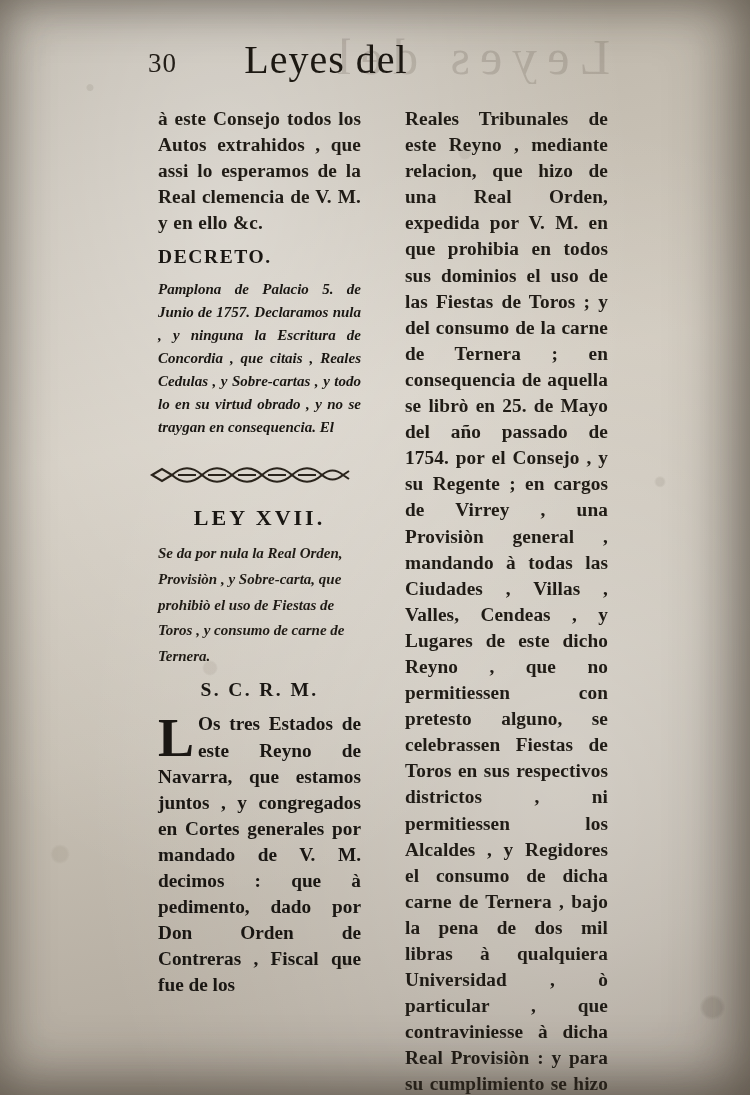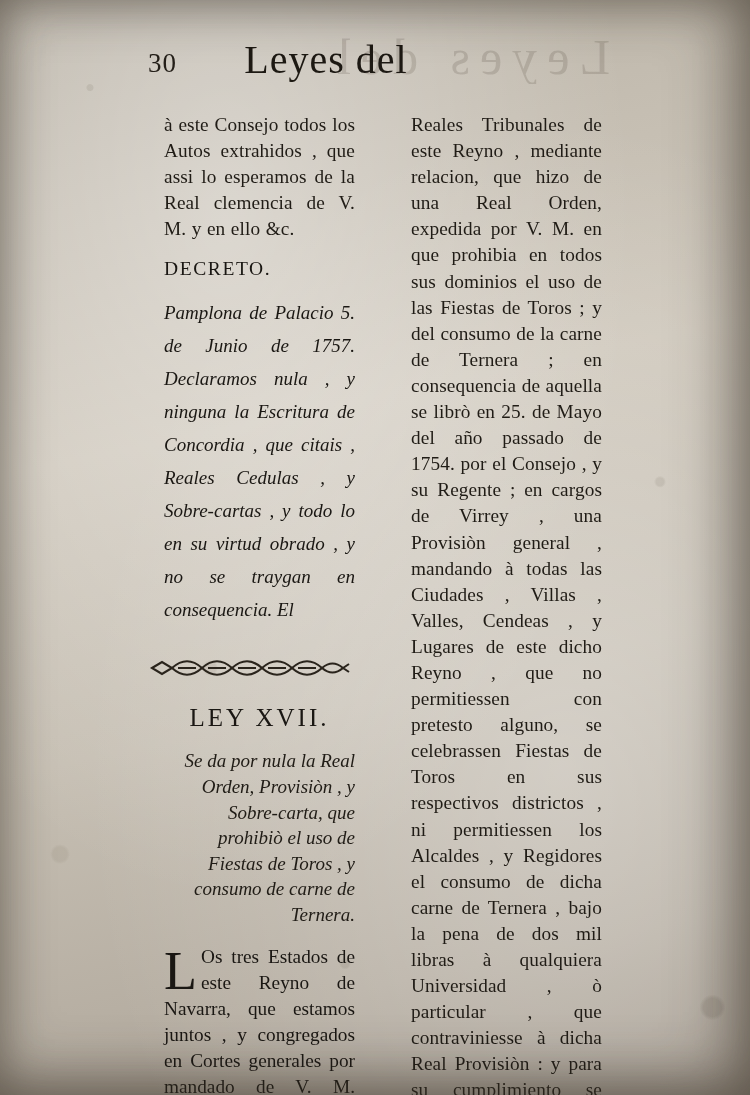--- a/index.html
+++ b/index.html
@@ -95,63 +95,64 @@
     left: 148px;
     top: 96px;
     width: 470px;
     display: flex;
     gap: 24px;
   }
   .col {
     width: 223px;
   }
   .col p, .col div {
-    margin: 16px;
+    margin: 10px;
+    font-weight: bold;
   }
   .body-text {
     font-size: 19.3px;
     line-height: 26.1px;
     text-align: justify;
     color: #201c16;
     letter-spacing: .1px;
     word-spacing: .6px;
   }
   .center { text-align: center; }
   .heading {
     text-align: left;
     font-size: 19.5px;
     letter-spacing: 1.6px;
     margin-top: 18px;
     margin-bottom: 12px;
   }
   .heading-ley {
     text-align: center;
-    font-size: 25px;
+    font-size: 22px;
     letter-spacing: 3px;
     margin-top: 16px;
     margin-bottom: 14px;
   }
   .heading-scrm {
     text-align: center;
     font-size: 19.5px;
     letter-spacing: 2.4px;
     margin-top: 20px;
     margin-bottom: 14px;
   }
   .summary {
     font-style: italic;
-    font-size: 19px;
+    font-size: 15px;
     line-height: 25.6px;
-    text-align: right;
+    text-align: left;
     color: #201c16;
   }
   .decree-body {
     font-style: italic;
-    font-size: 19px;
-    line-height: 33px;
+    font-size: 15px;
+    line-height: 23px;
     text-align: justify;
   }
   .ornament {
     margin: 16px auto 6px auto;
     width: 205px;
     height: 20px;
   }
   .dropcap-para {
     position: relative;
     font-size: 19.3px;
@@ -204,20 +205,21 @@
             <path d="M174 10 C181 4, 188 4, 195 10 C188 16, 181 16, 174 10 Z"></path>
             <path d="M195 10 L201 6 M195 10 L201 14"></path>
             <path d="M30 10 L48 10 M60 10 L78 10 M90 10 L108 10 M120 10 L138 10 M150 10 L168 10"></path>
           </g>
         </svg>
 
         <div class="heading-ley blur">LEY XVII.</div>
 
         <p class="summary blur">Se da por nula la Real Orden, Provisiòn , y Sobre-carta, que prohibiò el uso de Fiestas de Toros , y consumo de carne de Ternera.</p>
 
+        <div class="heading-scrm blur">S. C. R. M.</div>
 
         <div class="dropcap-para blur">
           <span class="dropcap">L</span>
           <span>Os tres Estados de este Reyno de Navarra, que estamos juntos , y congregados en Cortes generales por mandado de V. M. decimos : que à pedimento, dado por Don Orden de Contreras , Fiscal que fue de los</span>
         </div>
 
       </div>
 
       <div class="col">
         <p class="body-text blur">Reales Tribunales de este Reyno , mediante relacion, que hizo de una Real Orden, expedida por V. M. en que prohibia en todos sus dominios el uso de las Fiestas de Toros ; y del consumo de la carne de Ternera ; en consequencia de aquella se librò en 25. de Mayo del año passado de 1754. por el Consejo , y su Regente ; en cargos de Virrey , una Provisiòn general , mandando à todas las Ciudades , Villas , Valles, Cendeas , y Lugares de este dicho Reyno , que no permitiessen con pretesto alguno, se celebrassen Fiestas de Toros en sus respectivos districtos , ni permitiessen los Alcaldes , y Regidores el consumo de dicha carne de Ternera , bajo la pena de dos mil libras à qualquiera Universidad , ò particular , que contraviniesse à dicha Real Provisiòn : y para su cumplimiento se hizo efectivamente publicar en todos los Pueblos de este dicho Reyno, en infraccion de nuestras Leyes ; pues por la 6. Lib. 1. Tit. 4. de la Nueva Recopilacion se establece , que no se cumplan , y efectuen las Reales Ordenes , despachadas por Cartas de los Secretarios , no viniendo en Ce-</p>

